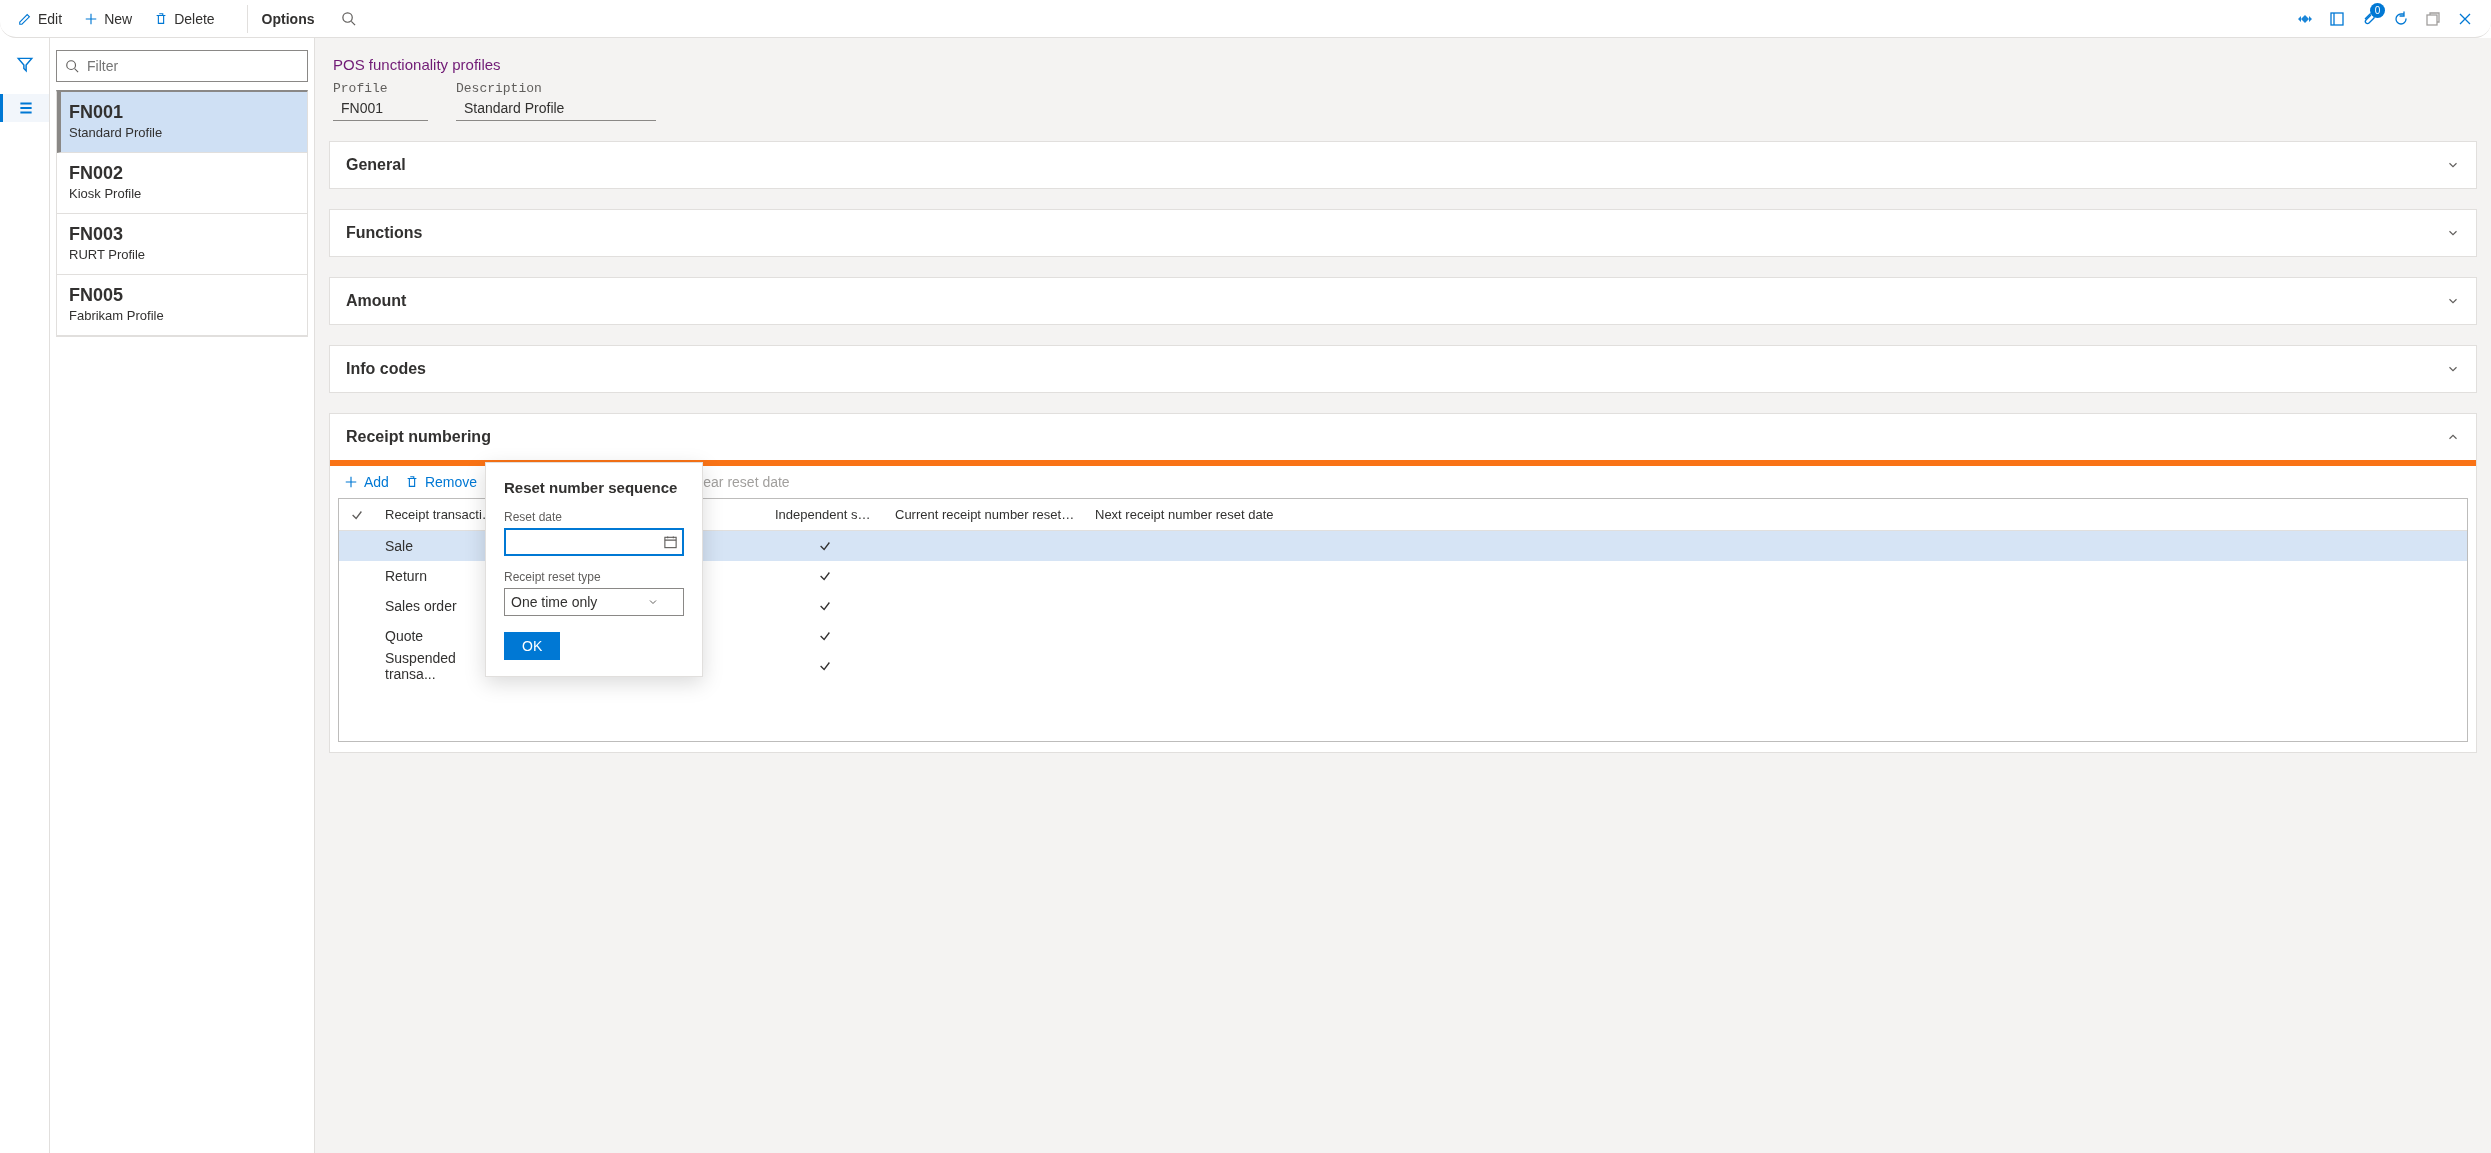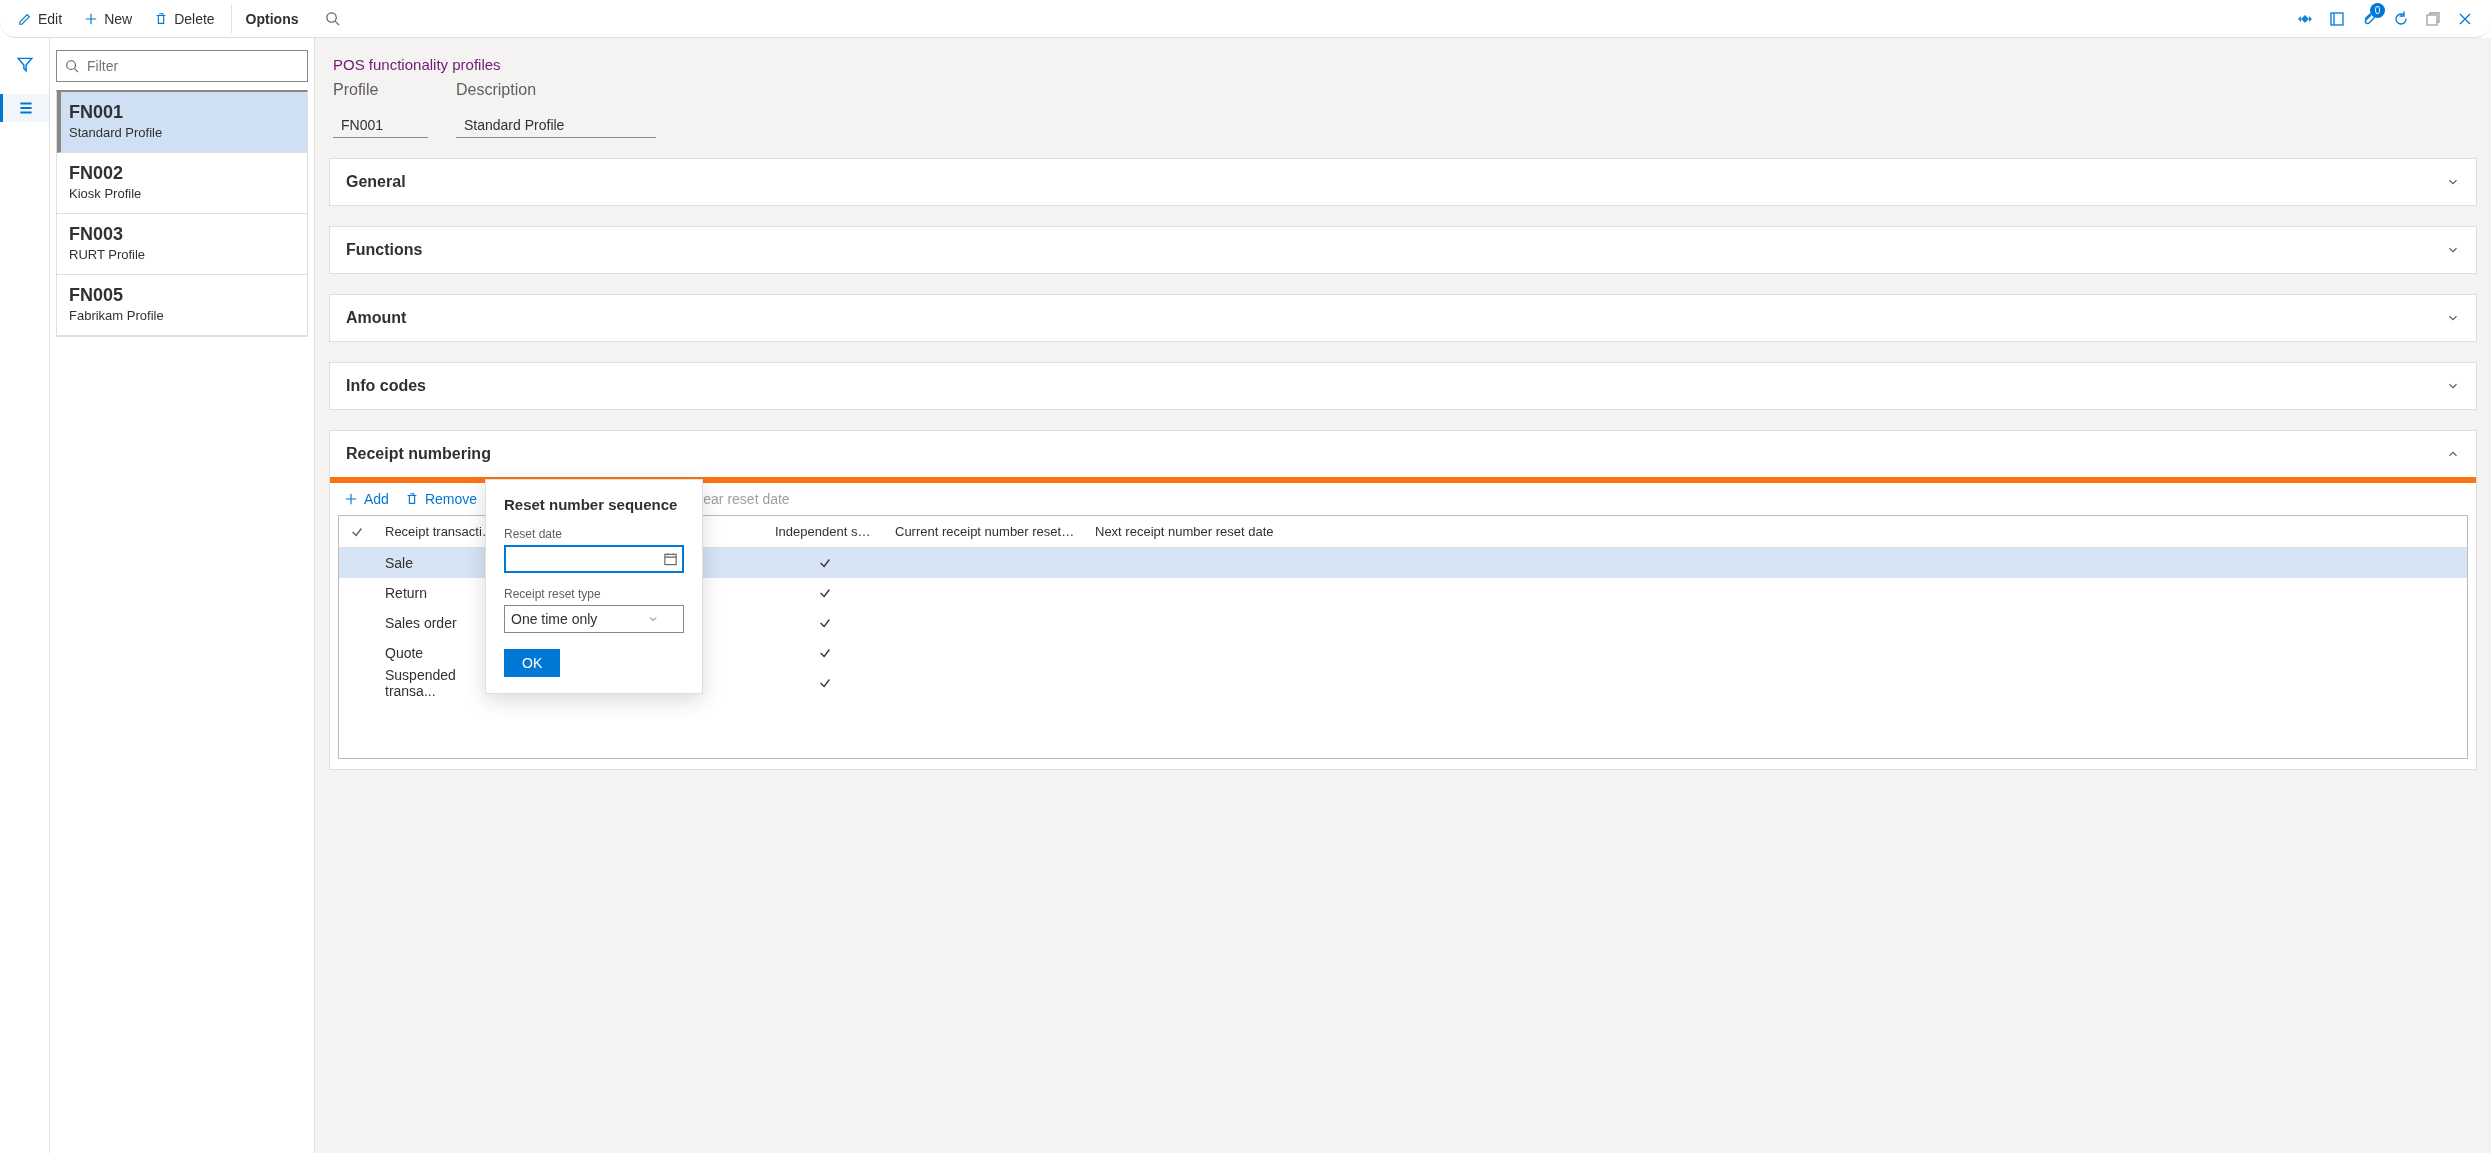--- a/index.html
+++ b/index.html
@@ -4,21 +4,21 @@
 <style>
 * { box-sizing: border-box; margin: 0; padding: 0; }
 body { font-family: "Segoe UI", Tahoma, sans-serif; font-size: 14px; color: #323130; background: #ffffff; overflow: hidden; }
 
 
 .top-bar { display: flex; align-items: center; height: 38px; border-bottom: 1px solid #e1dfdd; padding: 0 8px; justify-content: space-between; border-radius: 16px; }
 .top-bar-left { display: flex; align-items: center; gap: 2px; }
 .top-bar-right { display: flex; align-items: center; gap: 12px; padding-right: 8px; }
 .cmd-btn { display: flex; align-items: center; gap: 6px; padding: 6px 10px; cursor: pointer; color: #323130; }
 .cmd-btn .icon { color: #0078d4; }
-.cmd-btn.options { font-weight: 600; border-left: 1px solid #e1dfdd; margin-left: 4px; padding-left: 14px; }
+.cmd-btn.options { font-weight: 600; border-left: 1px solid #e1dfdd; margin-left: 20px; padding-left: 14px; }
 .cmd-search { padding: 6px 10px; cursor: pointer; color: #605e5c; margin-left: 4px; }
 .top-icon { color: #0078d4; cursor: pointer; display: flex; align-items: center; justify-content: center; width: 20px; height: 20px; }
 .top-icon.gray { color: #605e5c; }
 .badge-wrap { position: relative; }
 .badge { position: absolute; top: -6px; right: -6px; background: #0078d4; color: #fff; border-radius: 8px; font-size: 10px; min-width: 15px; height: 15px; display:flex; align-items:center; justify-content:center; padding: 0 3px;}
 
 
 .main { display: flex; height: calc(100vh - 38px); }
 
 .left-rail { width: 50px; border-right: 1px solid #e1dfdd; display: flex; flex-direction: column; align-items: center; padding-top: 12px; gap: 16px; }
@@ -31,21 +31,21 @@
 .list-items { border: 1px solid #e1dfdd; border-top: 2px solid #8a8886; }
 .list-item { padding: 10px 12px 12px 12px; border-bottom: 1px solid #e1dfdd; cursor: pointer; }
 .list-item.selected { background: #cfe0f4; border-left: 4px solid #8a8886; padding-left: 8px;}
 .list-item .li-code { font-size: 18px; font-weight: 600; margin-bottom: 2px; }
 .list-item .li-desc { font-size: 13px; color: #323130; }
 
 .detail-panel { flex: 1; background: #f4f3f2; padding: 18px 14px 14px 14px; overflow: auto; position: relative; }
 .page-title { font-size: 15px; color: #701a75; margin-bottom: 8px; padding-left: 4px;}
 .header-fields { display: flex; gap: 28px; margin-bottom: 18px; padding-left: 4px;}
 .hf { display: flex; flex-direction: column; }
-.hf-label { font-size: 16px; color: #605e5c; margin-bottom: 14px; }
+.hf-label { font-size: 13px; color: #605e5c; margin-bottom: 0; font-family: Liberation Mono, monospace; }
 .hf-value { border-bottom: 1px solid #8a8886; padding: 4px 6px 4px 8px; min-width: 95px; font-size: 14px; }
 .hf-value.wide { min-width: 200px; }
 
 .fast-tab { background: #fff; border: 1px solid #e1dfdd; margin-bottom: 12px; margin-top: 20px; }
 .ft-header { display: flex; align-items: center; justify-content: space-between; padding: 14px 16px; cursor: pointer; }
 .ft-title { font-weight: 600; font-size: 16px; }
 .chev { color: #605e5c; }
 
 .ft-body { padding: 0; }
 .grid-toolbar { display: flex; align-items: center; gap: 16px; padding: 8px 14px; border-top: 6px solid #f97316; }

